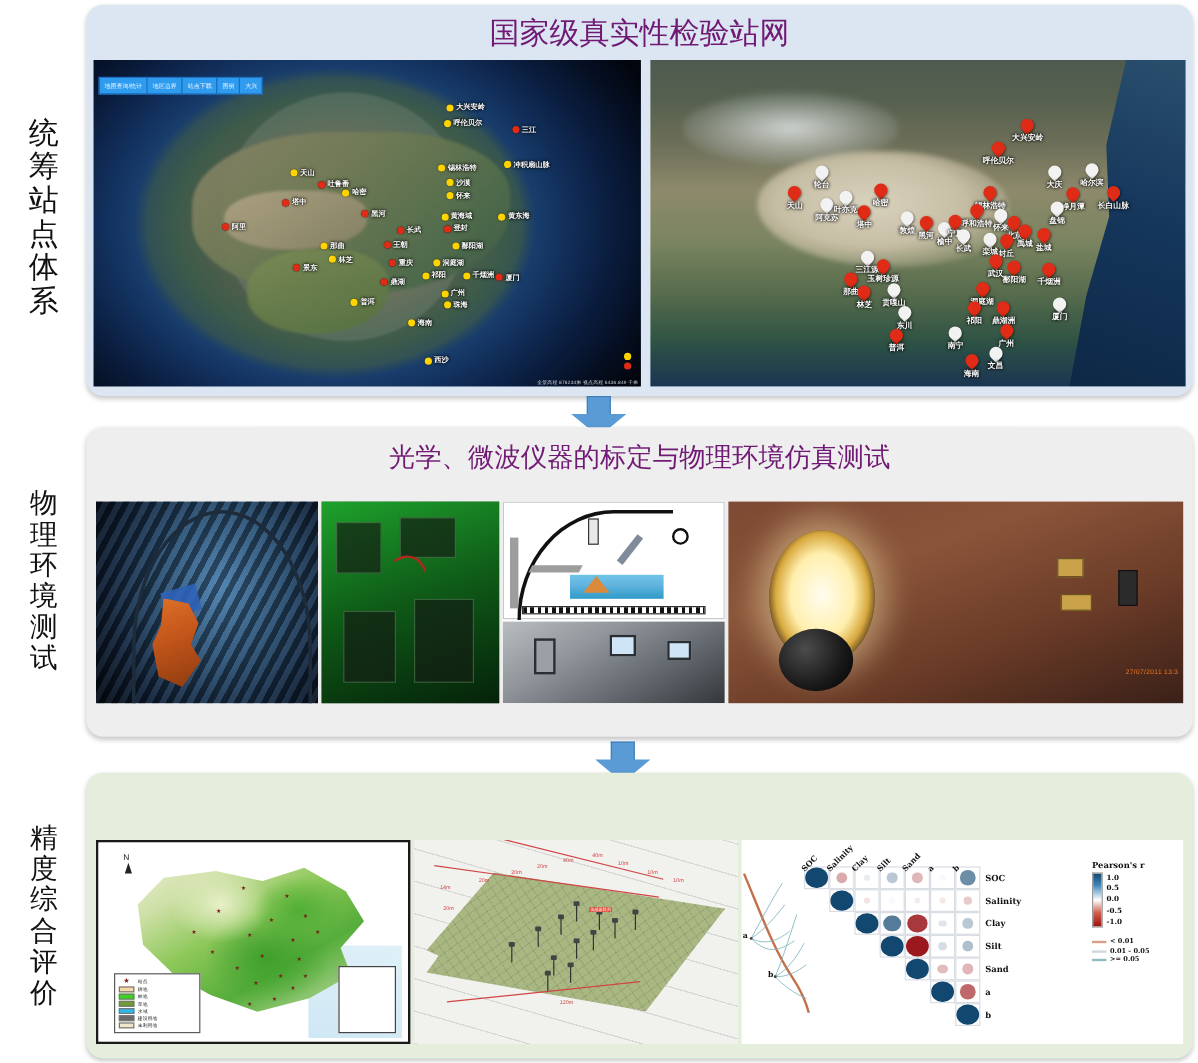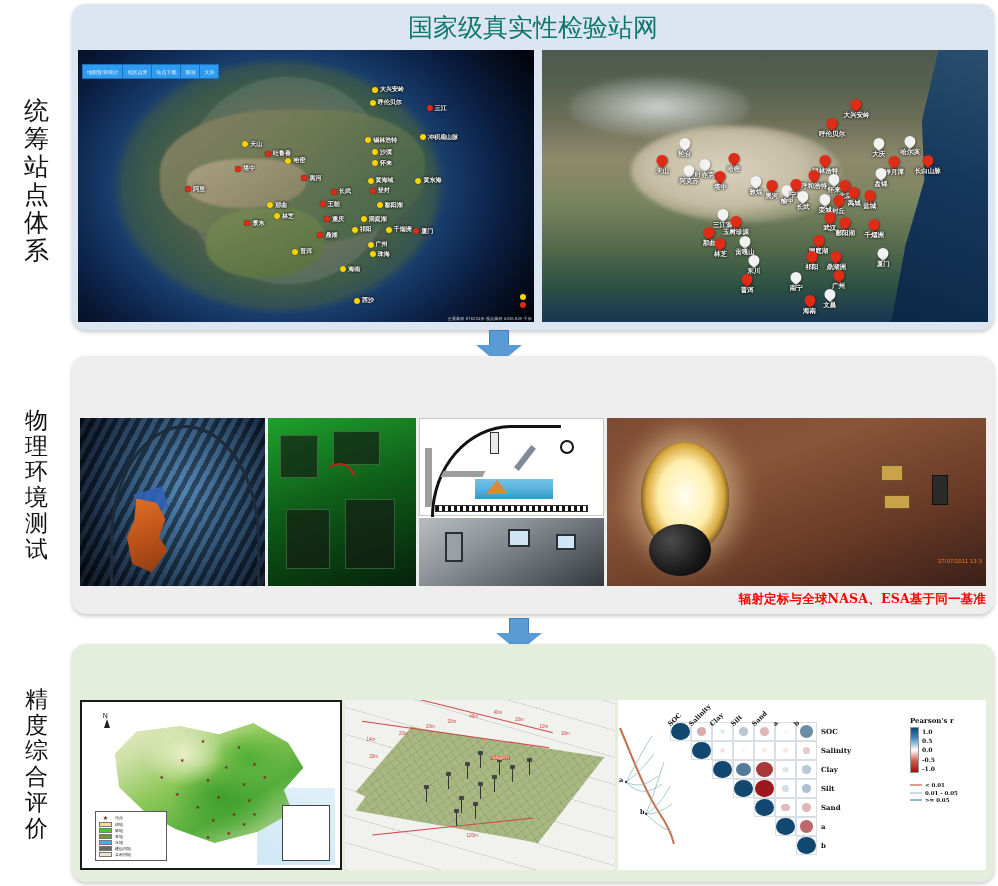--- a/index.html
+++ b/index.html
@@ -25,21 +25,21 @@
   .section{
     position:absolute; left:72px; right:4px;
     border-radius:14px;
     box-shadow:0 2px 4px rgba(0,0,0,.22);
   }
   .sec-top   { top:4px;   height:326px; background:#dce6f2; }
   .sec-mid   { top:356px; height:258px; background:#eeeeee; }
   .sec-bot   { top:644px; height:238px; background:#e5eedd; }
 
   .sec-title{
-    width:100%; text-align:center; color:#0f766e;
+    width:100%; text-align:center; color:#701a75;
     font-family:"DejaVu Serif","Liberation Serif",serif;
     font-weight:400;
   }
   .sec-top .sec-title{ font-size:25px; line-height:40px; padding-top:4px; }
   .sec-mid .sec-title{ font-size:22px; line-height:36px; padding-top:8px; }
   .sec-bot .sec-title{ font-size:24px; line-height:38px; padding-top:8px; }
 
   
   .arrow{ position:absolute; width:46px; height:34px; }
   .arrow .shaft{
@@ -642,20 +642,21 @@
   <div class="vlabel" style="top:362px; height:246px; font-size:23px;">
     <span>物</span>
     <span>理</span>
     <span>环</span>
     <span>境</span>
     <span>测</span>
     <span>试</span>
   </div>
 
   <div class="section sec-mid">
+    <div class="sec-title">光学、微波仪器的标定与物理环境仿真测试</div>
 
     <div class="panels mid-panels">
 
       <div class="panel ph-anechoic">
         <div class="anech-arc"></div>
         <div class="anech-blue"></div>
         <div class="anech-obj"></div>
       </div>
 
       <div class="panel ph-green">
@@ -689,21 +690,20 @@
         <div class="sol-lamp"></div>
         <div class="sol-sphere"></div>
         <div class="sol-rig" style="right:22%;top:28%;width:22px;height:16px;"></div>
         <div class="sol-rig" style="right:20%;top:46%;width:26px;height:14px;"></div>
         <div class="sol-rig" style="right:10%;top:34%;width:16px;height:30px;background:#2b2b2b;border-color:#111;"></div>
         <div class="sol-stamp">27/07/2011 13:3</div>
       </div>
 
     </div>
 
-    <div class="red-caption">辐射定标与全球NASA、ESA基于同一基准</div>
   </div>
 
   <div class="arrow arrow-2">
     <div class="shaft"></div>
     <div class="head"></div>
   </div>
 
   <div class="vlabel" style="top:650px; height:228px; font-size:23px;">
     <span>精</span>
     <span>度</span>

